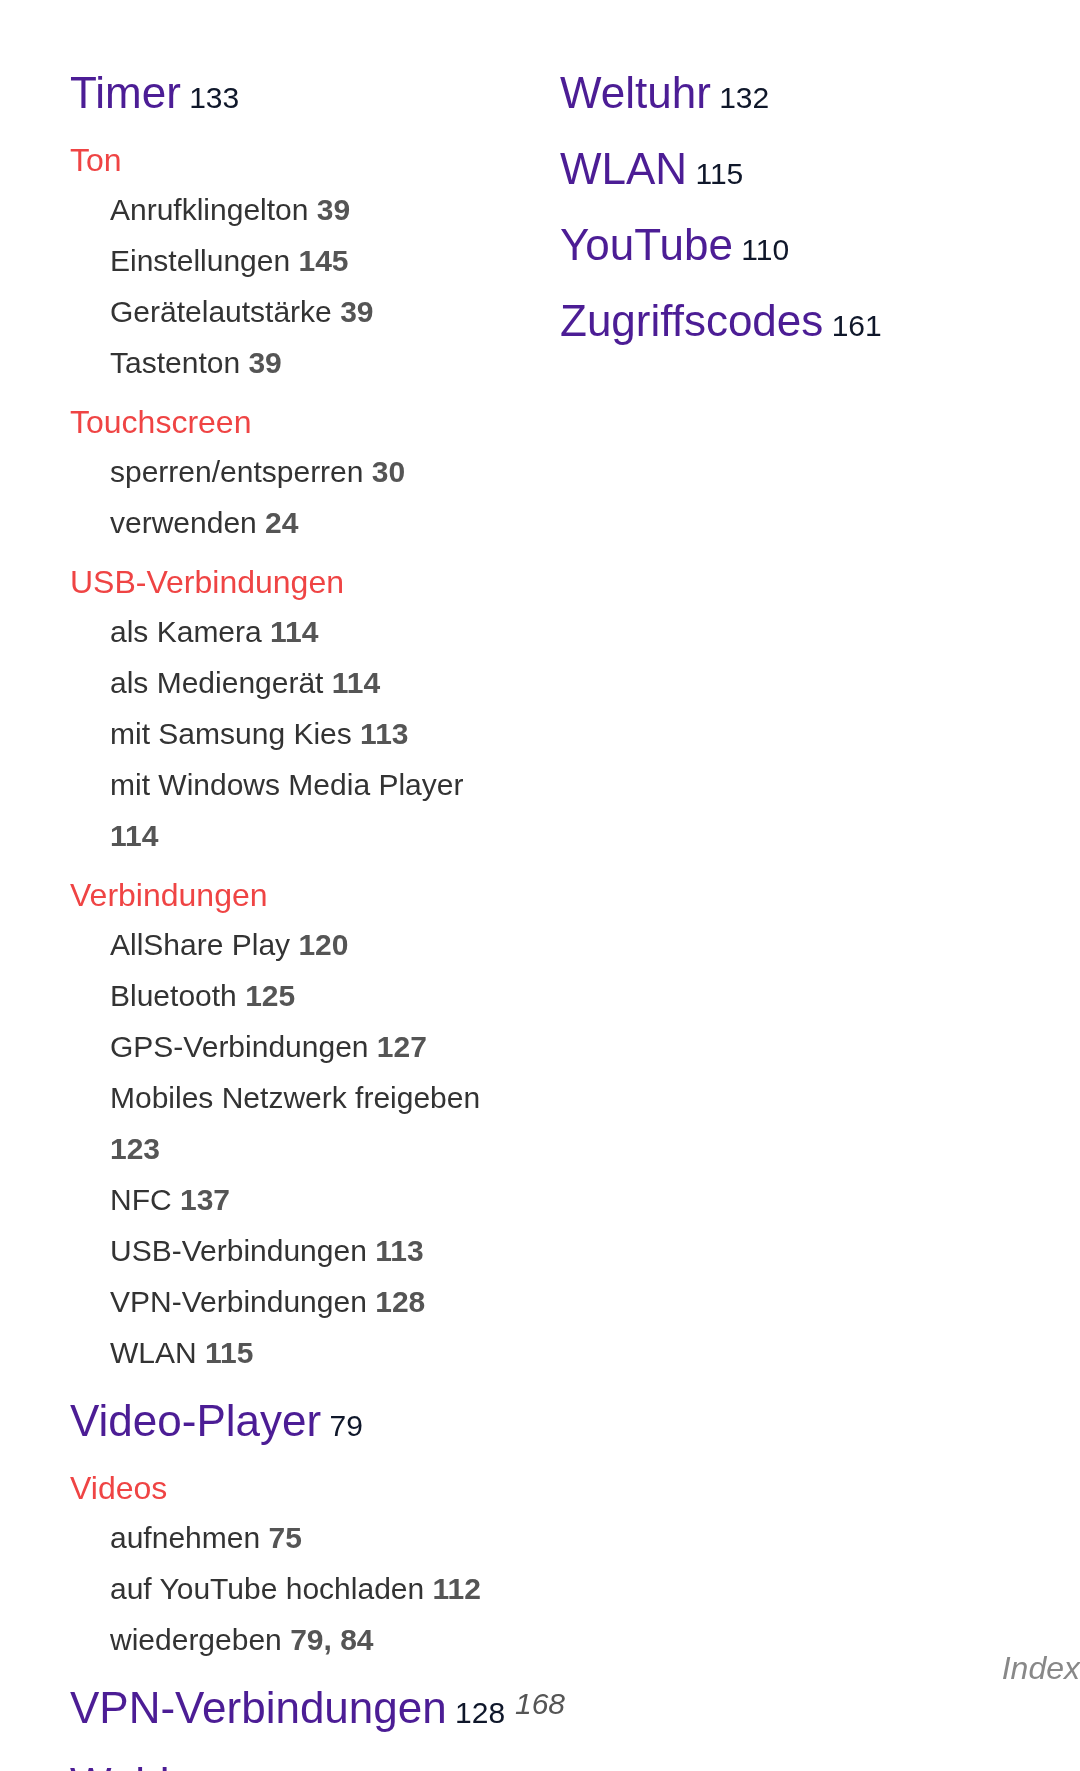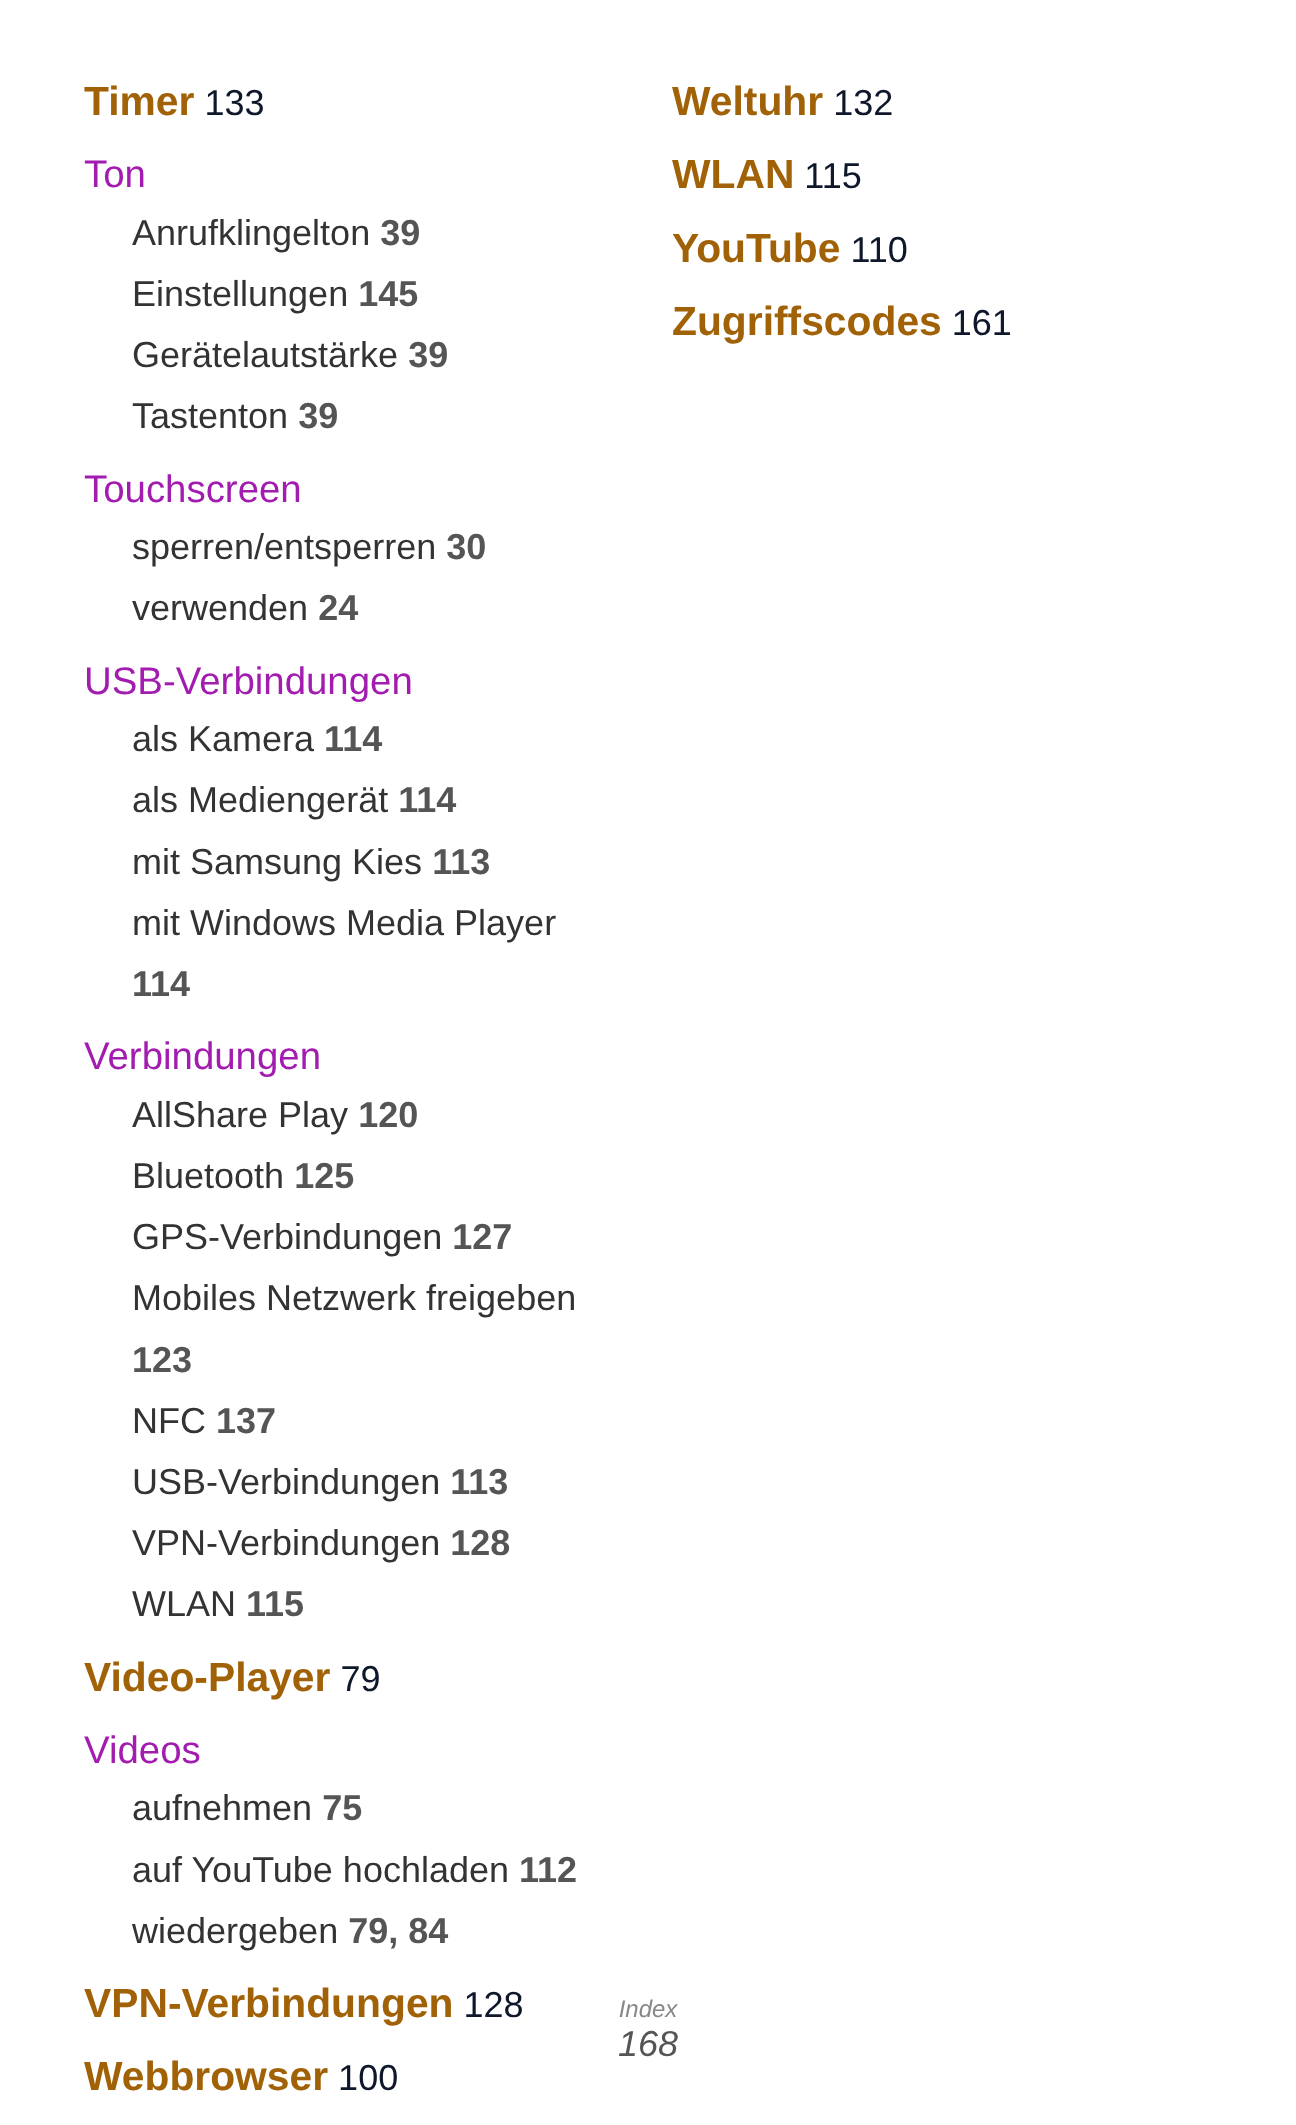--- a/index.html
+++ b/index.html
@@ -28,30 +28,30 @@
 
     .column {
       flex: 1;
     }
 
     .index-entry {
       margin-bottom: 6px;
     }
 
     .entry-header {
-      color: #a21caf;
+      color: #ef4444;
       font-size: 32px;
       font-weight: 400;
       line-height: 1.5;
     }
 
     .entry-header-inline {
-      color: #a16207;
-      font-size: 34px;
-      font-weight: 700;
+      color: #4c1d95;
+      font-size: 44px;
+      font-weight: 400;
       line-height: 1.5;
       display: inline;
     }
 
     .page-num {
       color: #0f172a;
       font-size: 30px;
     }
 
     .sub-entries {
@@ -77,23 +77,24 @@
     .footer {
       position: absolute;
       bottom: 50px;
       left: 0;
       right: 0;
       text-align: center;
     }
 
     .footer-label {
       font-style: italic;
-      font-size: 20px;
+      font-size: 32px;
       color: #888888;
       display: block;
+      text-align: right;
     }
 
     .footer-page {
       font-style: italic;
       font-size: 30px;
       color: #555555;
       display: block;
     }
   </style>
 </head>

